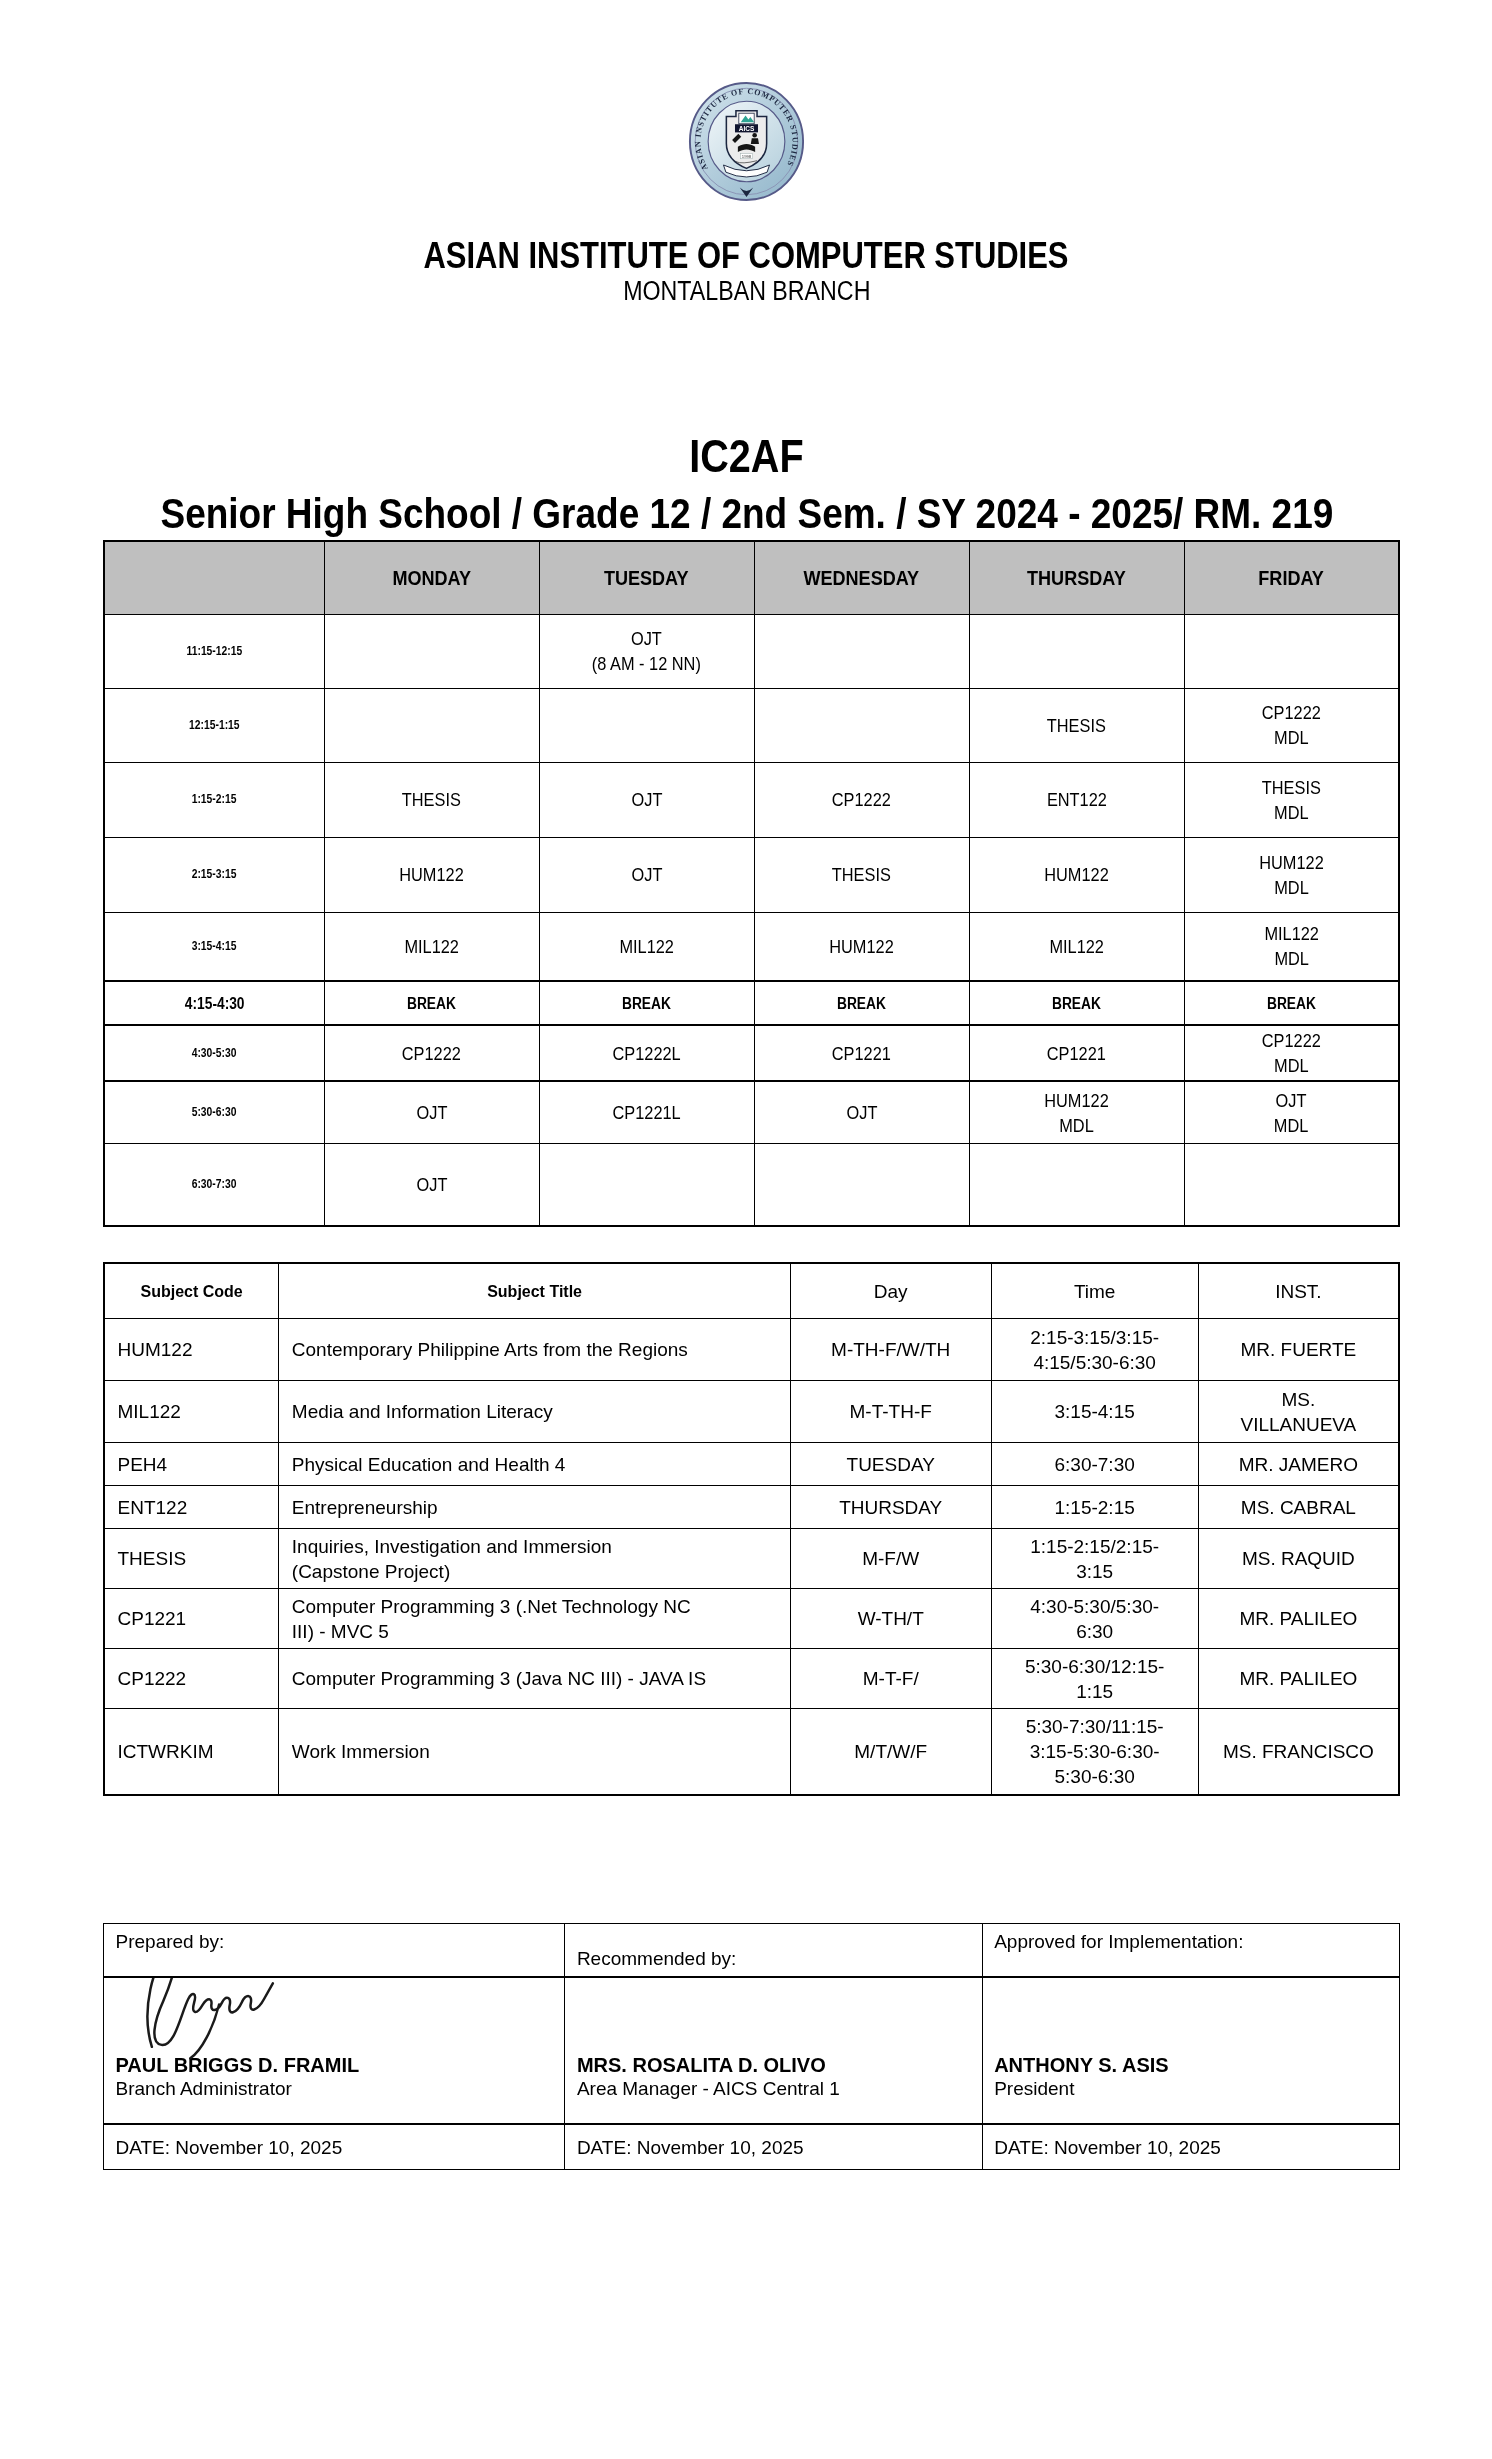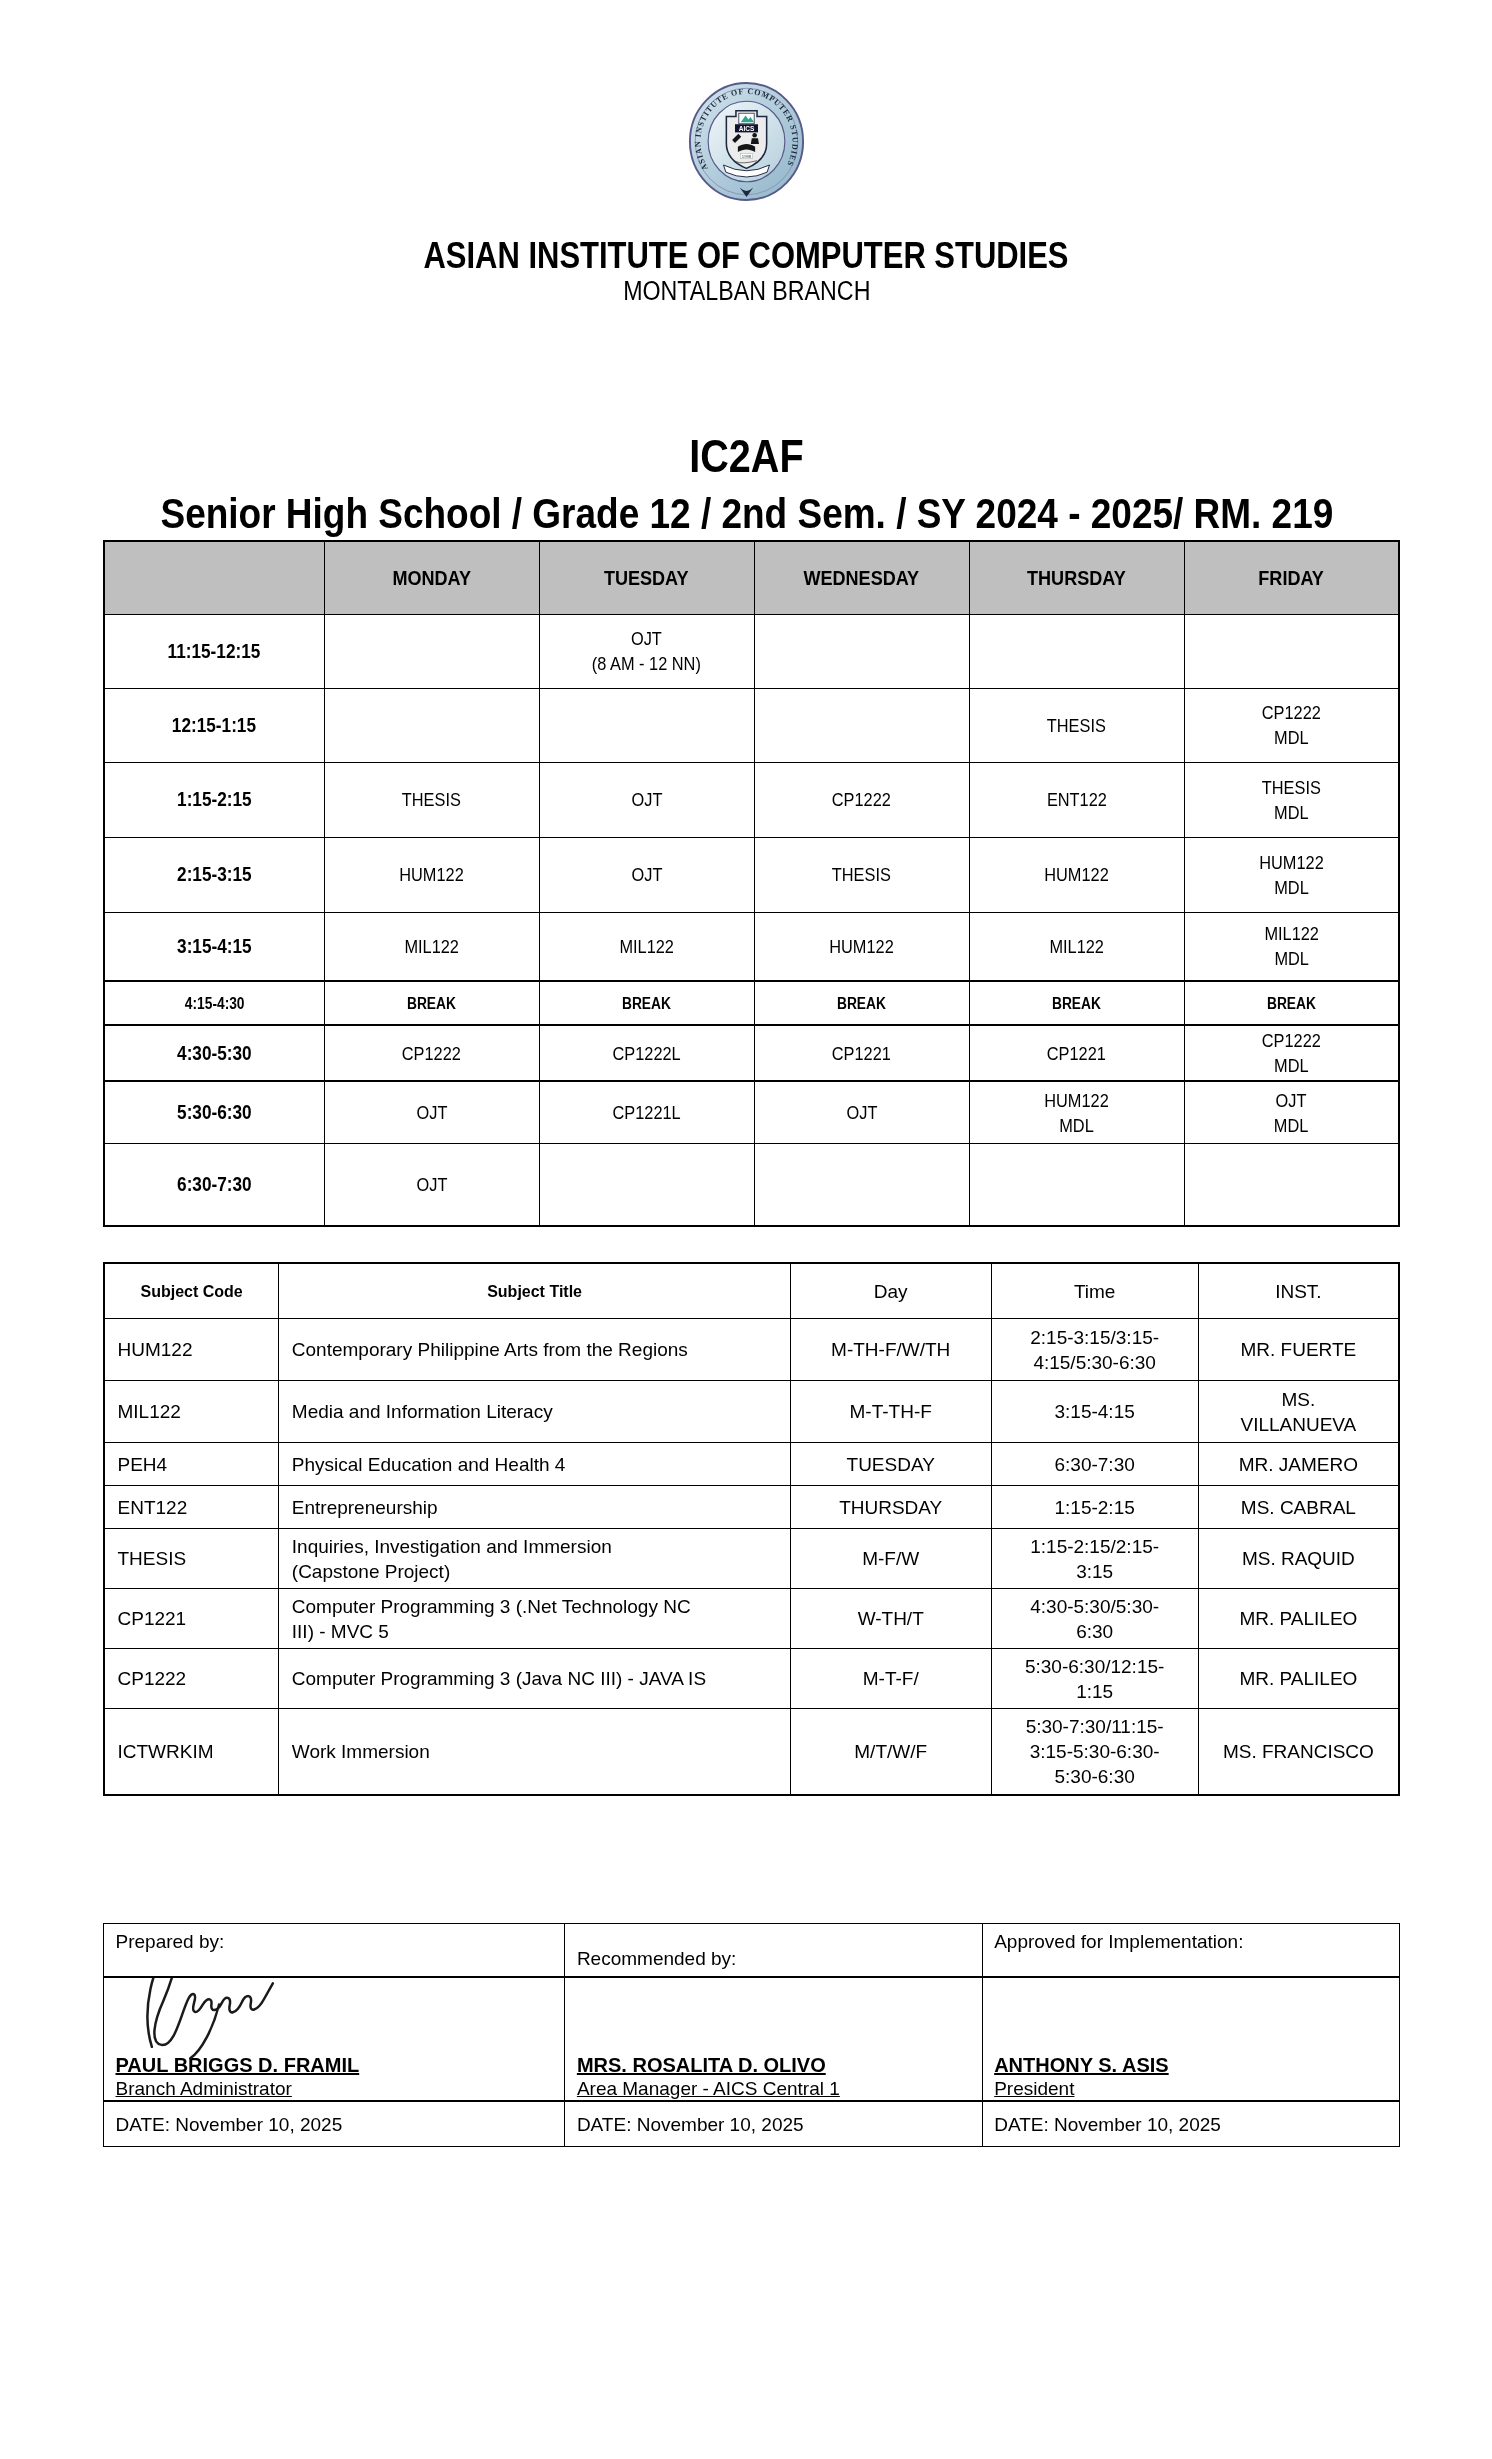--- a/index.html
+++ b/index.html
@@ -19,40 +19,40 @@
   .section-sub{margin-top:11.5px;text-align:center;font-weight:bold;font-size:43px;line-height:40px;}
 
   
   table{border-collapse:collapse;table-layout:fixed;}
   td,th{overflow:hidden;}
 
   
   .sched{width:1297px;margin:7.7px 0 0 103px;border:2.9px solid #000;}
   .sched td,.sched th{border:1.9px solid #000;vertical-align:middle;text-align:center;padding:1.9px 3.8px;}
   .sched thead th{background:#bfbfbf;font-weight:bold;font-size:21px;}
-  .sched .timecol{font-weight:bold;font-size:20px;}
+  .sched .timecol{font-weight:bold;font-size:12px;}
   .sched td{font-size:19px;line-height:25px;}
   .sched tr.break-row td{font-weight:bold;font-size:16px;}
   .sched tr.hvy-t td{border-top:2.9px solid #000;}
   .sched tr.hvy-b td{border-bottom:2.9px solid #000;}
 
   
   .subj{width:1297px;margin:35px 0 0 103px;border:2.9px solid #000;}
   .subj td,.subj th{border:1.9px solid #000;vertical-align:middle;font-size:19px;line-height:25px;padding:1.9px 5.8px;}
   .subj th{font-weight:normal;text-align:center;}
   .subj th.bld{font-weight:bold;font-size:16px;}
   .subj td.tl{text-align:left;padding-left:12.5px;}
   .subj td.tc{text-align:center;}
 
   
   .signoff{width:1297px;margin:127px 0 0 103px;border:1.9px solid #000;}
   .signoff td{border:1.9px solid #000;font-size:19px;line-height:23px;padding:5.8px 11.5px;vertical-align:top;}
   .signoff tr.labels td{height:40px;border-bottom:2.9px solid #000;}
   .signoff td.valign-bottom{vertical-align:bottom;}
-  .signoff tr.names td{height:117px;vertical-align:bottom;position:relative;padding-bottom:0;text-decoration:underline;}
+  .signoff tr.names td{height:117px;vertical-align:bottom;position:relative;padding-bottom:23px;}
   .signoff .sig-name{font-weight:bold;font-size:20px;}
   .signoff .sig-role{font-size:19px;}
   .signoff tr.dates td{height:32px;border-top:2.9px solid #000;vertical-align:middle;}
   .sig-scribble{position:absolute;left:21px;top:-35px;pointer-events:none;}
 </style>
 </head>
 <body>
 
 <div class="page">
 

